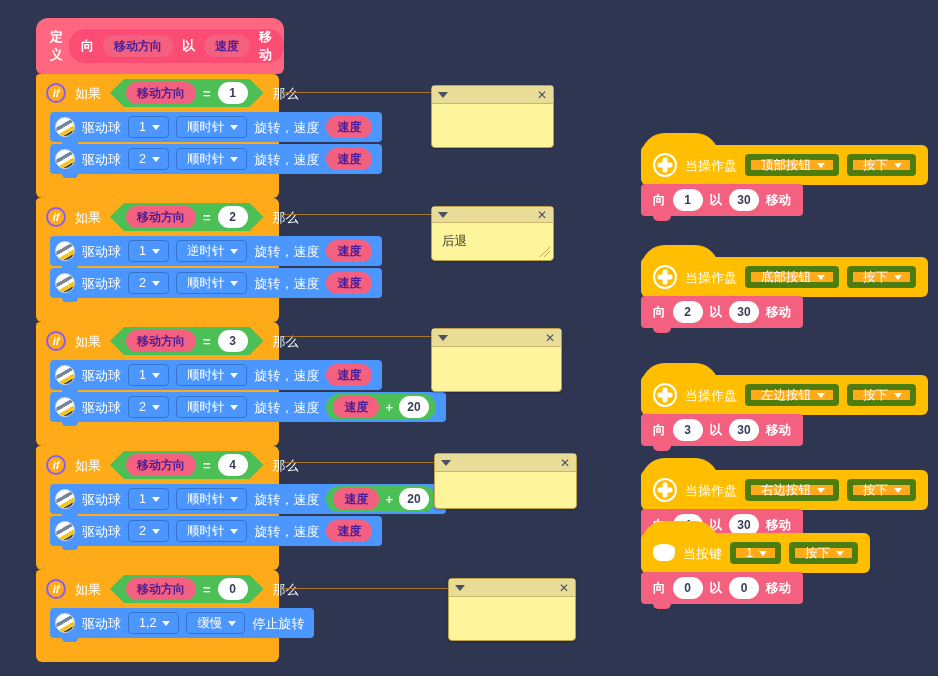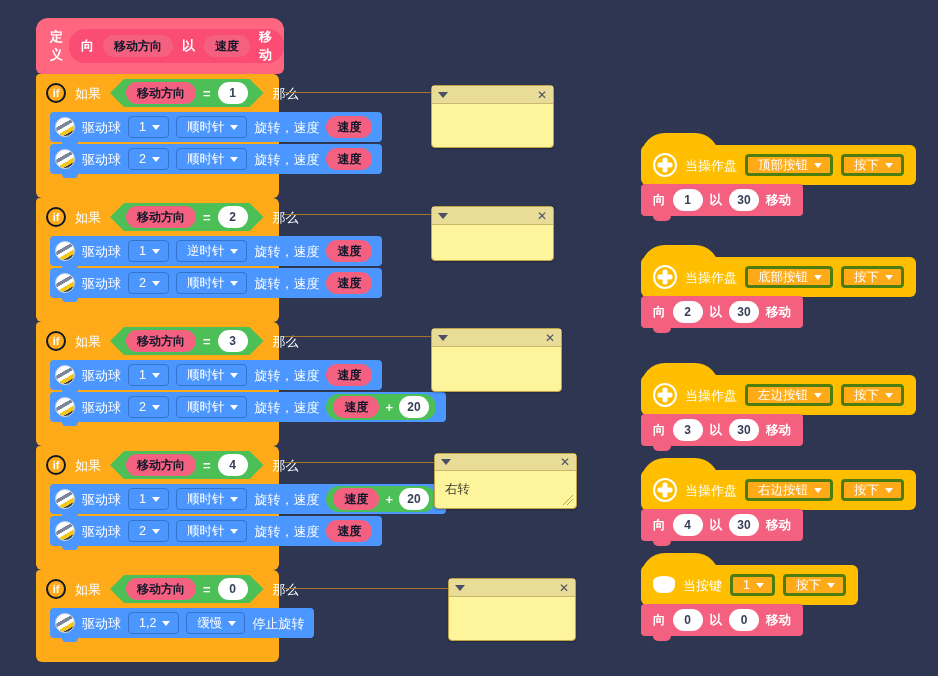--- a/index.html
+++ b/index.html
@@ -13,31 +13,31 @@
 
   
   .lbl { color: #ffffff; font-size: 13px; line-height: 1; white-space: nowrap; }
 
   
   .oval {
     display: inline-flex; align-items: center; justify-content: center;
     height: 22px; padding: 0 11px; border-radius: 11px;
     font-size: 12px; font-weight: bold; white-space: nowrap;
   }
-  .oval-pink { background: #f4607f; color: #0f172a; }
+  .oval-pink { background: #f4607f; color: #4c1d95; }
   .oval-white { background: #fff; color: #363e58; min-width: 30px; padding: 0 8px; }
 
   
   .dd {
     display: inline-flex; align-items: center; gap: 6px;
     height: 22px; padding: 0 8px 0 10px; border-radius: 4px;
     font-size: 12.5px; color: #fff; white-space: nowrap;
   }
   .dd-blue { background: #4c97ff; border: 1px solid #3373cc; }
-  .dd-orange { background: #ffab19; border: 3px solid #4d7c0f; }
+  .dd-orange { background: #ffab19; border: 6px solid #4d7c0f; }
   .caret { width: 0; height: 0; border-left: 4px solid transparent; border-right: 4px solid transparent; border-top: 5px solid #fff; }
 
   
   
   
   #define-stack { position: absolute; left: 36px; top: 18px; width: 248px; }
 
   .define-hat {
     position: relative; width: 248px; height: 56px;
     background: #ff6680; border-radius: 12px 12px 6px 6px;
@@ -58,22 +58,22 @@
   .cstack {
     position: relative; width: 243px; background: #ffab19;
     border-radius: 4px 6px 6px 6px; padding-bottom: 22px;
   }
   .if-row {
     position: relative; height: 38px;
     display: flex; align-items: center; padding-left: 10px; gap: 9px;
   }
   .if-icon {
     width: 20px; height: 20px; border-radius: 50%;
-    border: 2px solid #0f172a; color: #fff;
-    font-size: 11px; font-weight: bold;
+    border: 2px solid #8b5cf6; color: #fff;
+    font-size: 11px; font-style: italic; font-weight: bold;
     display: flex; align-items: center; justify-content: center;
     flex: 0 0 auto;
   }
   .hexwrap {
     display: inline-flex; align-items: center; height: 28px; background: #4cbf56;
     border-radius: 4px;
     clip-path: polygon(14px 0%, calc(100% - 14px) 0%, 100% 50%, calc(100% - 14px) 100%, 14px 100%, 0% 50%);
     padding: 0 16px; gap: 7px;
   }
   .eq { color: #fff; font-size: 13px; font-weight: bold; }
@@ -413,35 +413,35 @@
       <i class="c-caret"></i>
       <span class="c-close">✕</span>
     </div>
   </div>
 
   <div class="comment" style="left:431px; top:206px; width:123px; height:55px;">
     <div class="comment-bar">
       <i class="c-caret"></i>
       <span class="c-close">✕</span>
     </div>
+    <div class="comment-body">后退<i class="grip"></i></div>
   </div>
 
   <div class="comment" style="left:431px; top:328px; width:131px; height:64px;">
     <div class="comment-bar">
       <i class="c-caret"></i>
       <span class="c-close">✕</span>
     </div>
   </div>
 
   <div class="comment" style="left:434px; top:453px; width:143px; height:56px;">
     <div class="comment-bar">
       <i class="c-caret"></i>
       <span class="c-close">✕</span>
     </div>
-    <div class="comment-body">右转<i class="grip"></i></div>
   </div>
 
   <div class="comment" style="left:448px; top:578px; width:128px; height:63px;">
     <div class="comment-bar">
       <i class="c-caret"></i>
       <span class="c-close">✕</span>
     </div>
   </div>
 
   <div class="event-group" style="left:641px; top:145px;">
@@ -525,21 +525,21 @@
     </div>
     <div class="pink-block">
       <span class="pink-lbl">向</span>
       <span class="oval oval-white">4</span>
       <span class="pink-lbl">以</span>
       <span class="oval oval-white">30</span>
       <span class="pink-lbl">移动</span>
     </div>
   </div>
 
-  <div class="event-group" style="left:641px; top:565px;">
+  <div class="event-group" style="left:641px; top:533px;">
     <div class="hat">
       <span class="btn-icon"></span>
       <span class="lbl">当按键</span>
       <span class="dd dd-orange">
           <span>1</span>
           <i class="caret"></i>
         </span>
       <span class="dd dd-orange">
           <span>按下</span>
           <i class="caret"></i>

